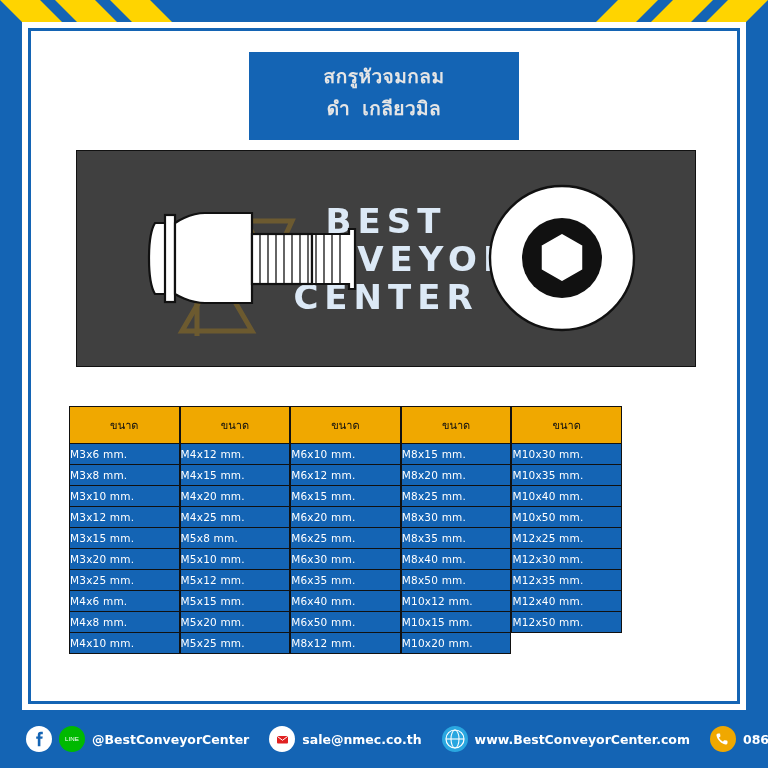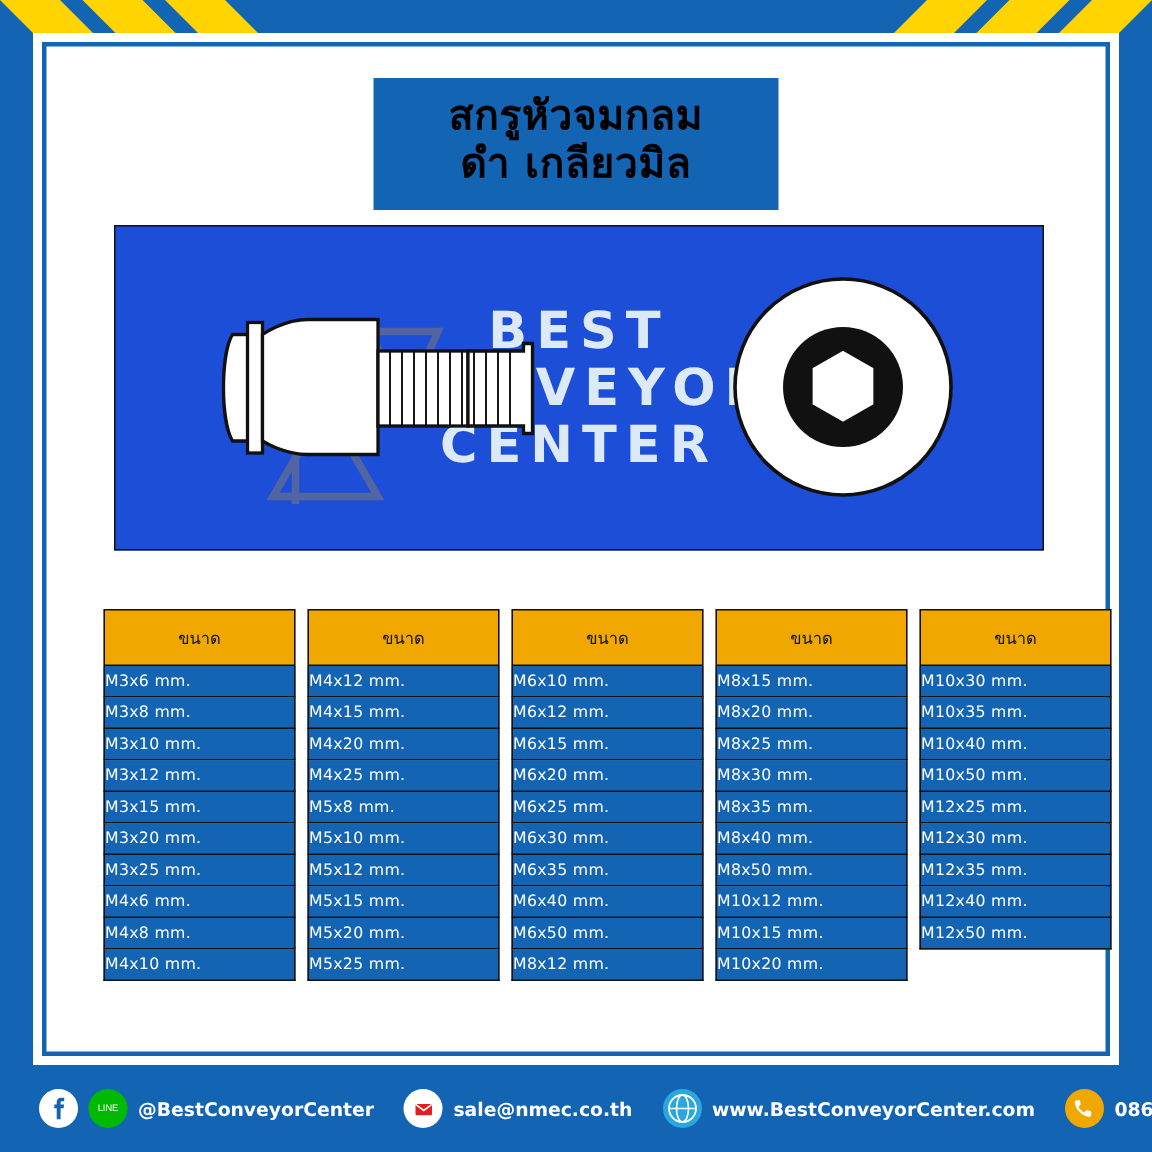--- a/index.html
+++ b/index.html
@@ -34,34 +34,35 @@
   .title-box{
     position:absolute;
     left:50%;transform:translateX(-50%);
     top:30px;
     width:270px;
     background:#1464b4;
     padding:10px 0 14px 0;
     text-align:center;
   }
   .title-box .line{
-    color:#000000;
-    font-size:27px;
+    color:#e5e5e5;
+    font-size:19px;
     font-weight:bold;
     line-height:32px;
     letter-spacing:0.5px;
+    font-family:Liberation Mono, monospace;
   }
 
   
   .img-box{
     position:absolute;
     left:54px;top:128px;
     width:618px;height:215px;
     border:1.5px solid #111;
-    background:#1d4ed8;
+    background:#404040;
     overflow:hidden;
   }
   .watermark{
     position:absolute;
     left:0;top:0;width:100%;height:100%;
     display:flex;flex-direction:column;
     align-items:center;justify-content:center;
     pointer-events:none;
   }
   .wm-text{
@@ -69,21 +70,21 @@
     font-size:34px;
     font-weight:bold;
     letter-spacing:6px;
     line-height:38px;
   }
 
   
   .tables{
     position:absolute;
     left:47px;top:384px;
-    width:672px;
+    width:553px;
     display:flex;
     justify-content:space-between;
   }
   .col{width:128px;}
   .col .hdr{
     background:#f0a800;
     border:1.2px solid #111;
     color:#111;
     font-size:11px;
     text-align:center;

